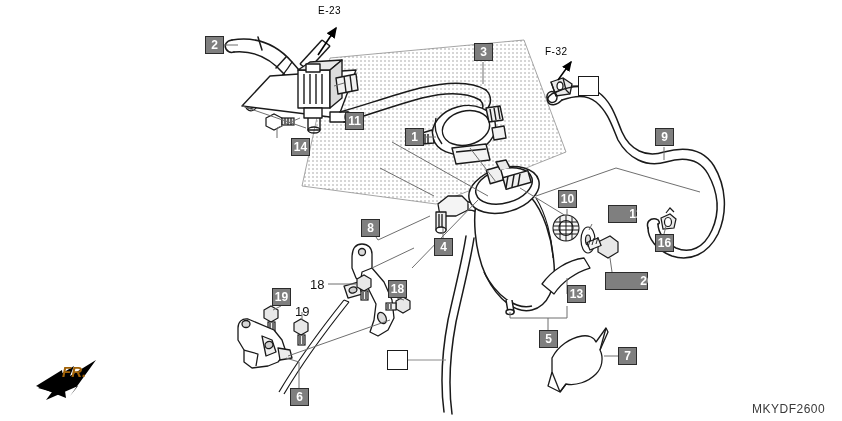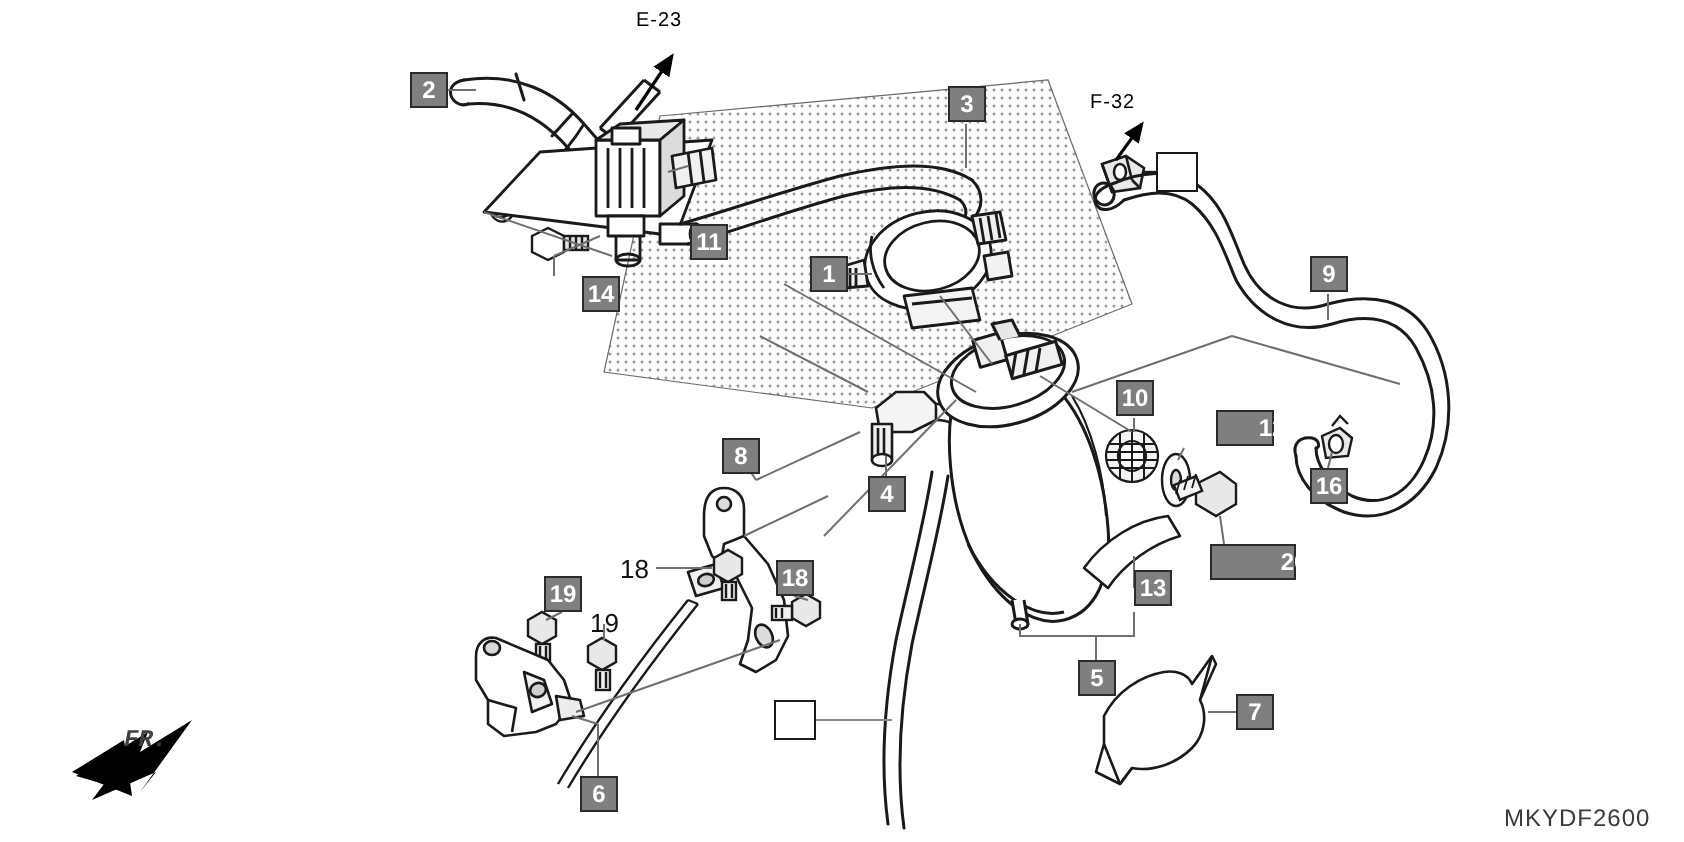--- a/index.html
+++ b/index.html
@@ -68,23 +68,23 @@
     font-family: "Liberation Sans", sans-serif;
     font-size: 10px;
     font-weight: 400;
     line-height: 1;
     white-space: nowrap;
     letter-spacing: 0.5px;
   }
   
   .frlabel {
     position: absolute;
-    color: #404040;
-    font-family: Liberation Mono, monospace;
-    font-size: 12px;
+    color: #a16207;
+    font-family: Liberation Sans, sans-serif;
+    font-size: 15px;
     font-weight: 700;
     font-style: italic;
     line-height: 1;
     white-space: nowrap;
   }
   .partcode {
     position: absolute;
     color: #3a3a3a;
     font-family: "Liberation Sans", sans-serif;
     font-size: 12px;

